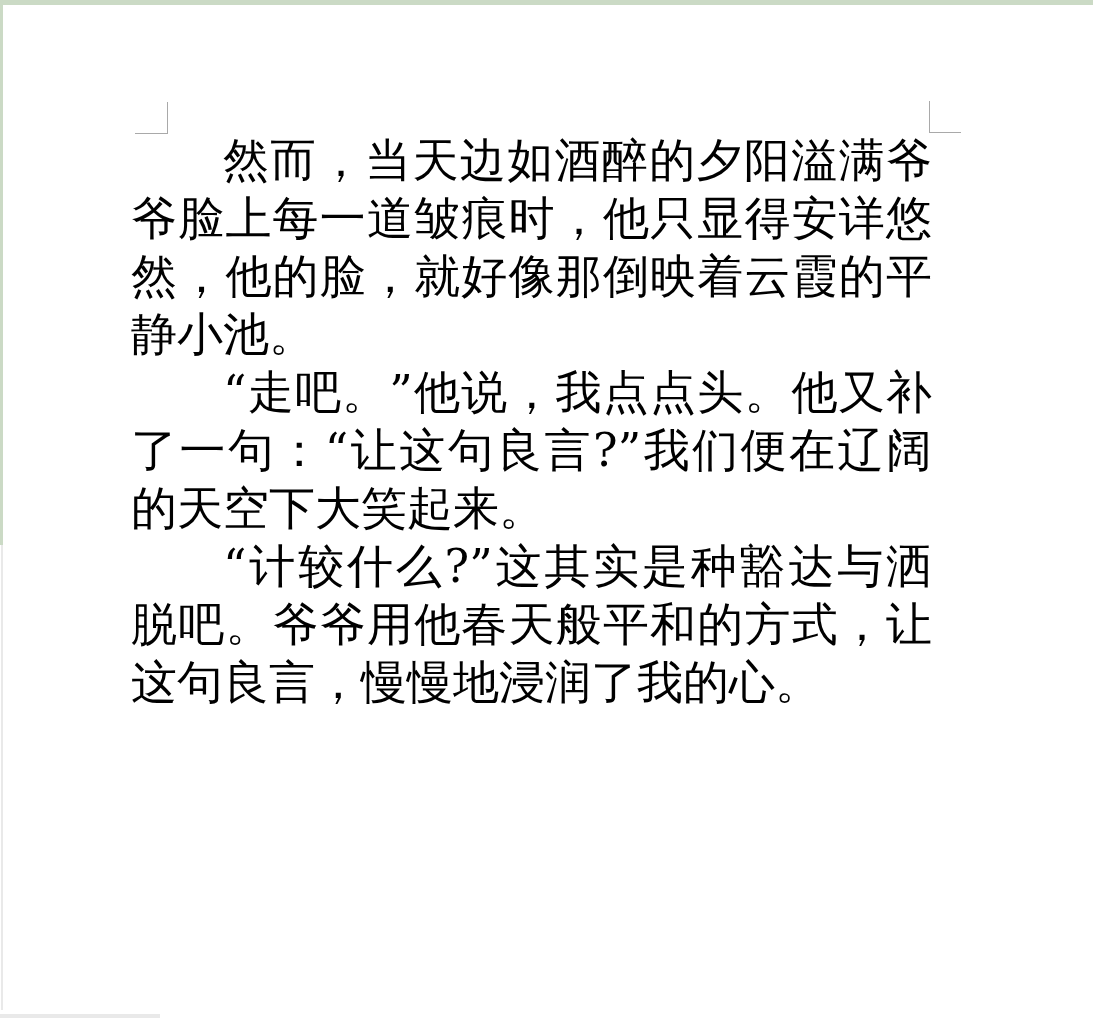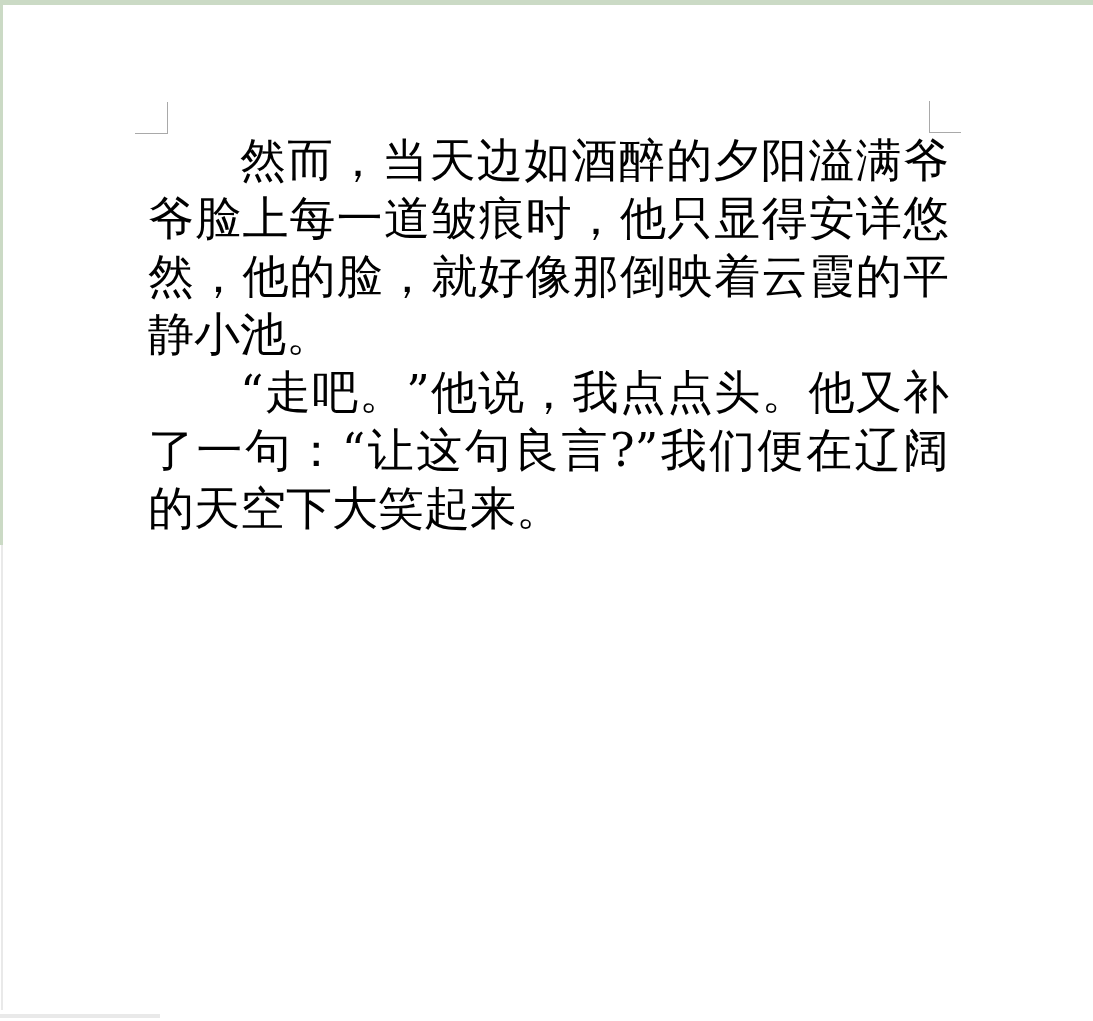--- a/index.html
+++ b/index.html
@@ -31,21 +31,21 @@
   .bottom-left-line{
     position:absolute;left:0;top:1014px;width:160px;height:4px;
     background:var(--edge-line);
   }
   .mark-line{position:absolute;background:var(--mark-gray);}
   .mark-tl-v{left:167px;top:102px;width:1px;height:32px;}
   .mark-tl-h{left:135px;top:133px;width:33px;height:1px;}
   .mark-tr-v{left:929px;top:101px;width:1px;height:32px;}
   .mark-tr-h{left:929px;top:132px;width:32px;height:1px;}
   .text-area{
-    position:absolute;left:148px;top:131px;width:801px;
+    position:absolute;left:131px;top:131px;width:801px;
     color:var(--text-black);
     font-size:46px;line-height:58px;
     text-align:justify;
     cursor:text;
   }
   .text-area p{
     margin:0;padding:0;
     text-indent:2em;
   }
 </style>
@@ -60,15 +60,16 @@
   <div class="bottom-left-line"></div>
 
   <div class="mark-line mark-tl-v"></div>
   <div class="mark-line mark-tl-h"></div>
   <div class="mark-line mark-tr-v"></div>
   <div class="mark-line mark-tr-h"></div>
 
   <div class="text-area">
     <p>然而，当天边如酒醉的夕阳溢满爷爷脸上每一道皱痕时，他只显得安详悠然，他的脸，就好像那倒映着云霞的平静小池。</p>
     <p>“走吧。”他说，我点点头。他又补了一句：“让这句良言?”我们便在辽阔的天空下大笑起来。</p>
+    <p>“计较什么?”这其实是种豁达与洒脱吧。爷爷用他春天般平和的方式，让这句良言，慢慢地浸润了我的心。</p>
   </div>
 
 </div>
 
 </body></html>

